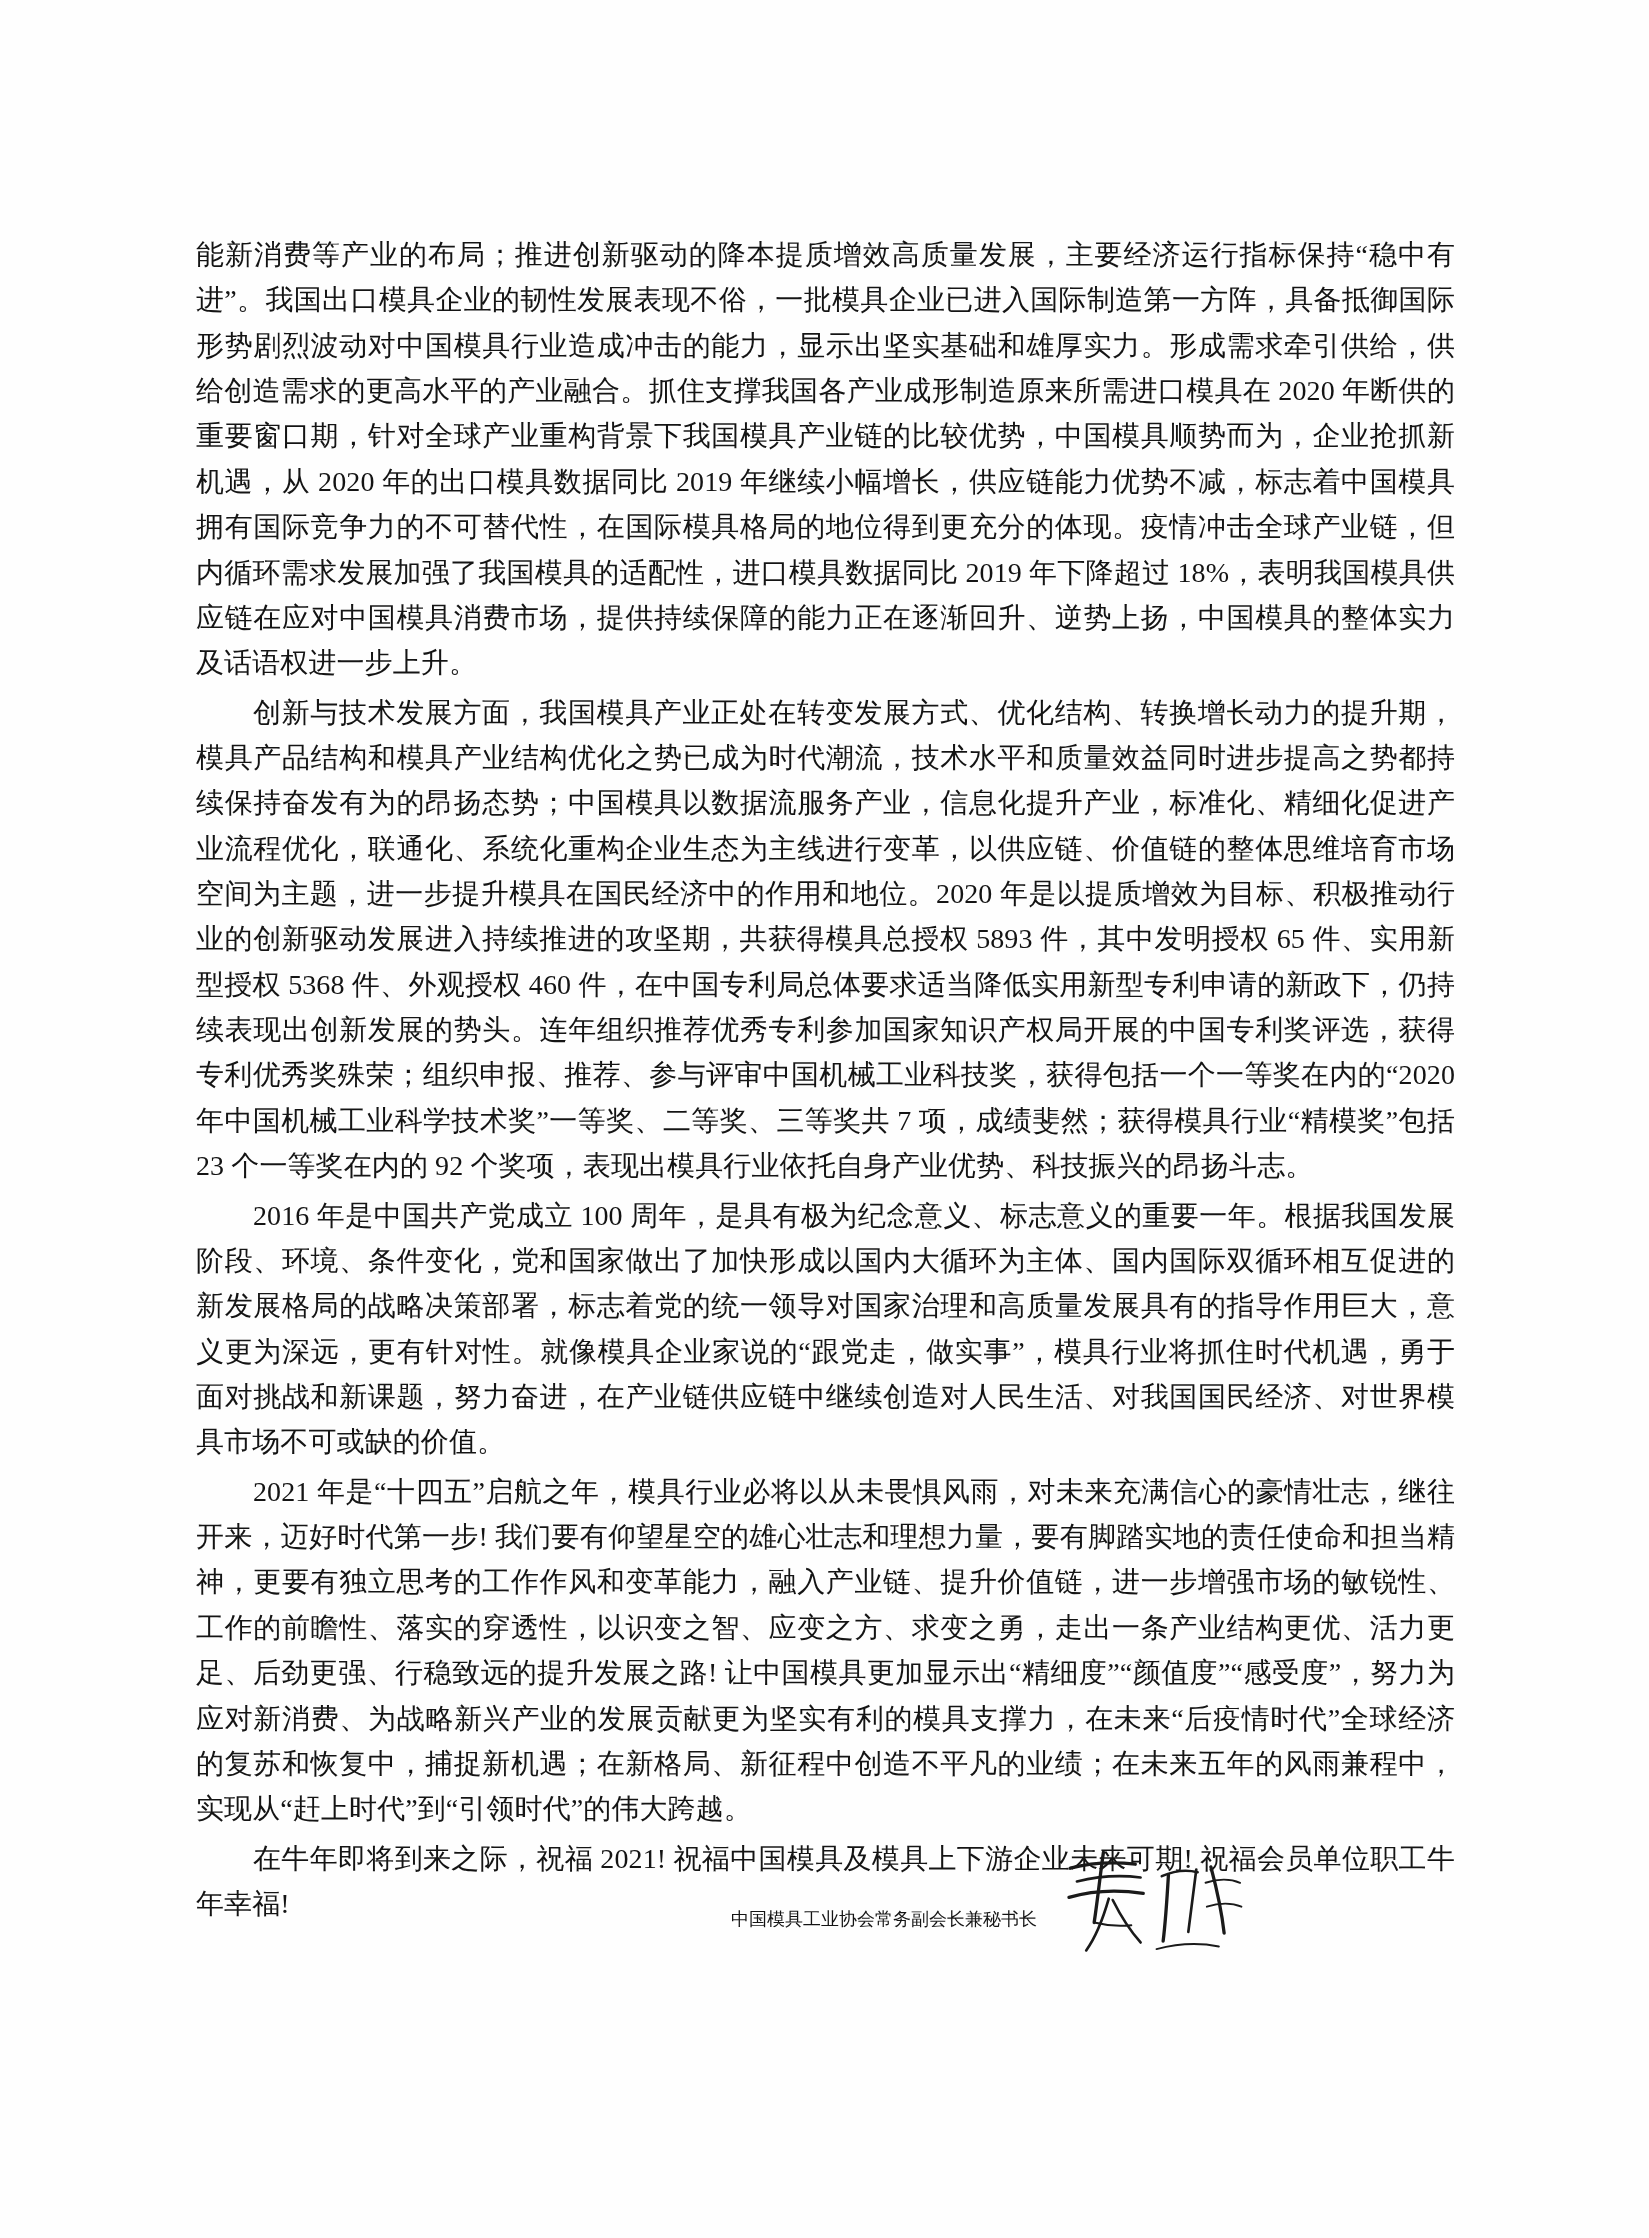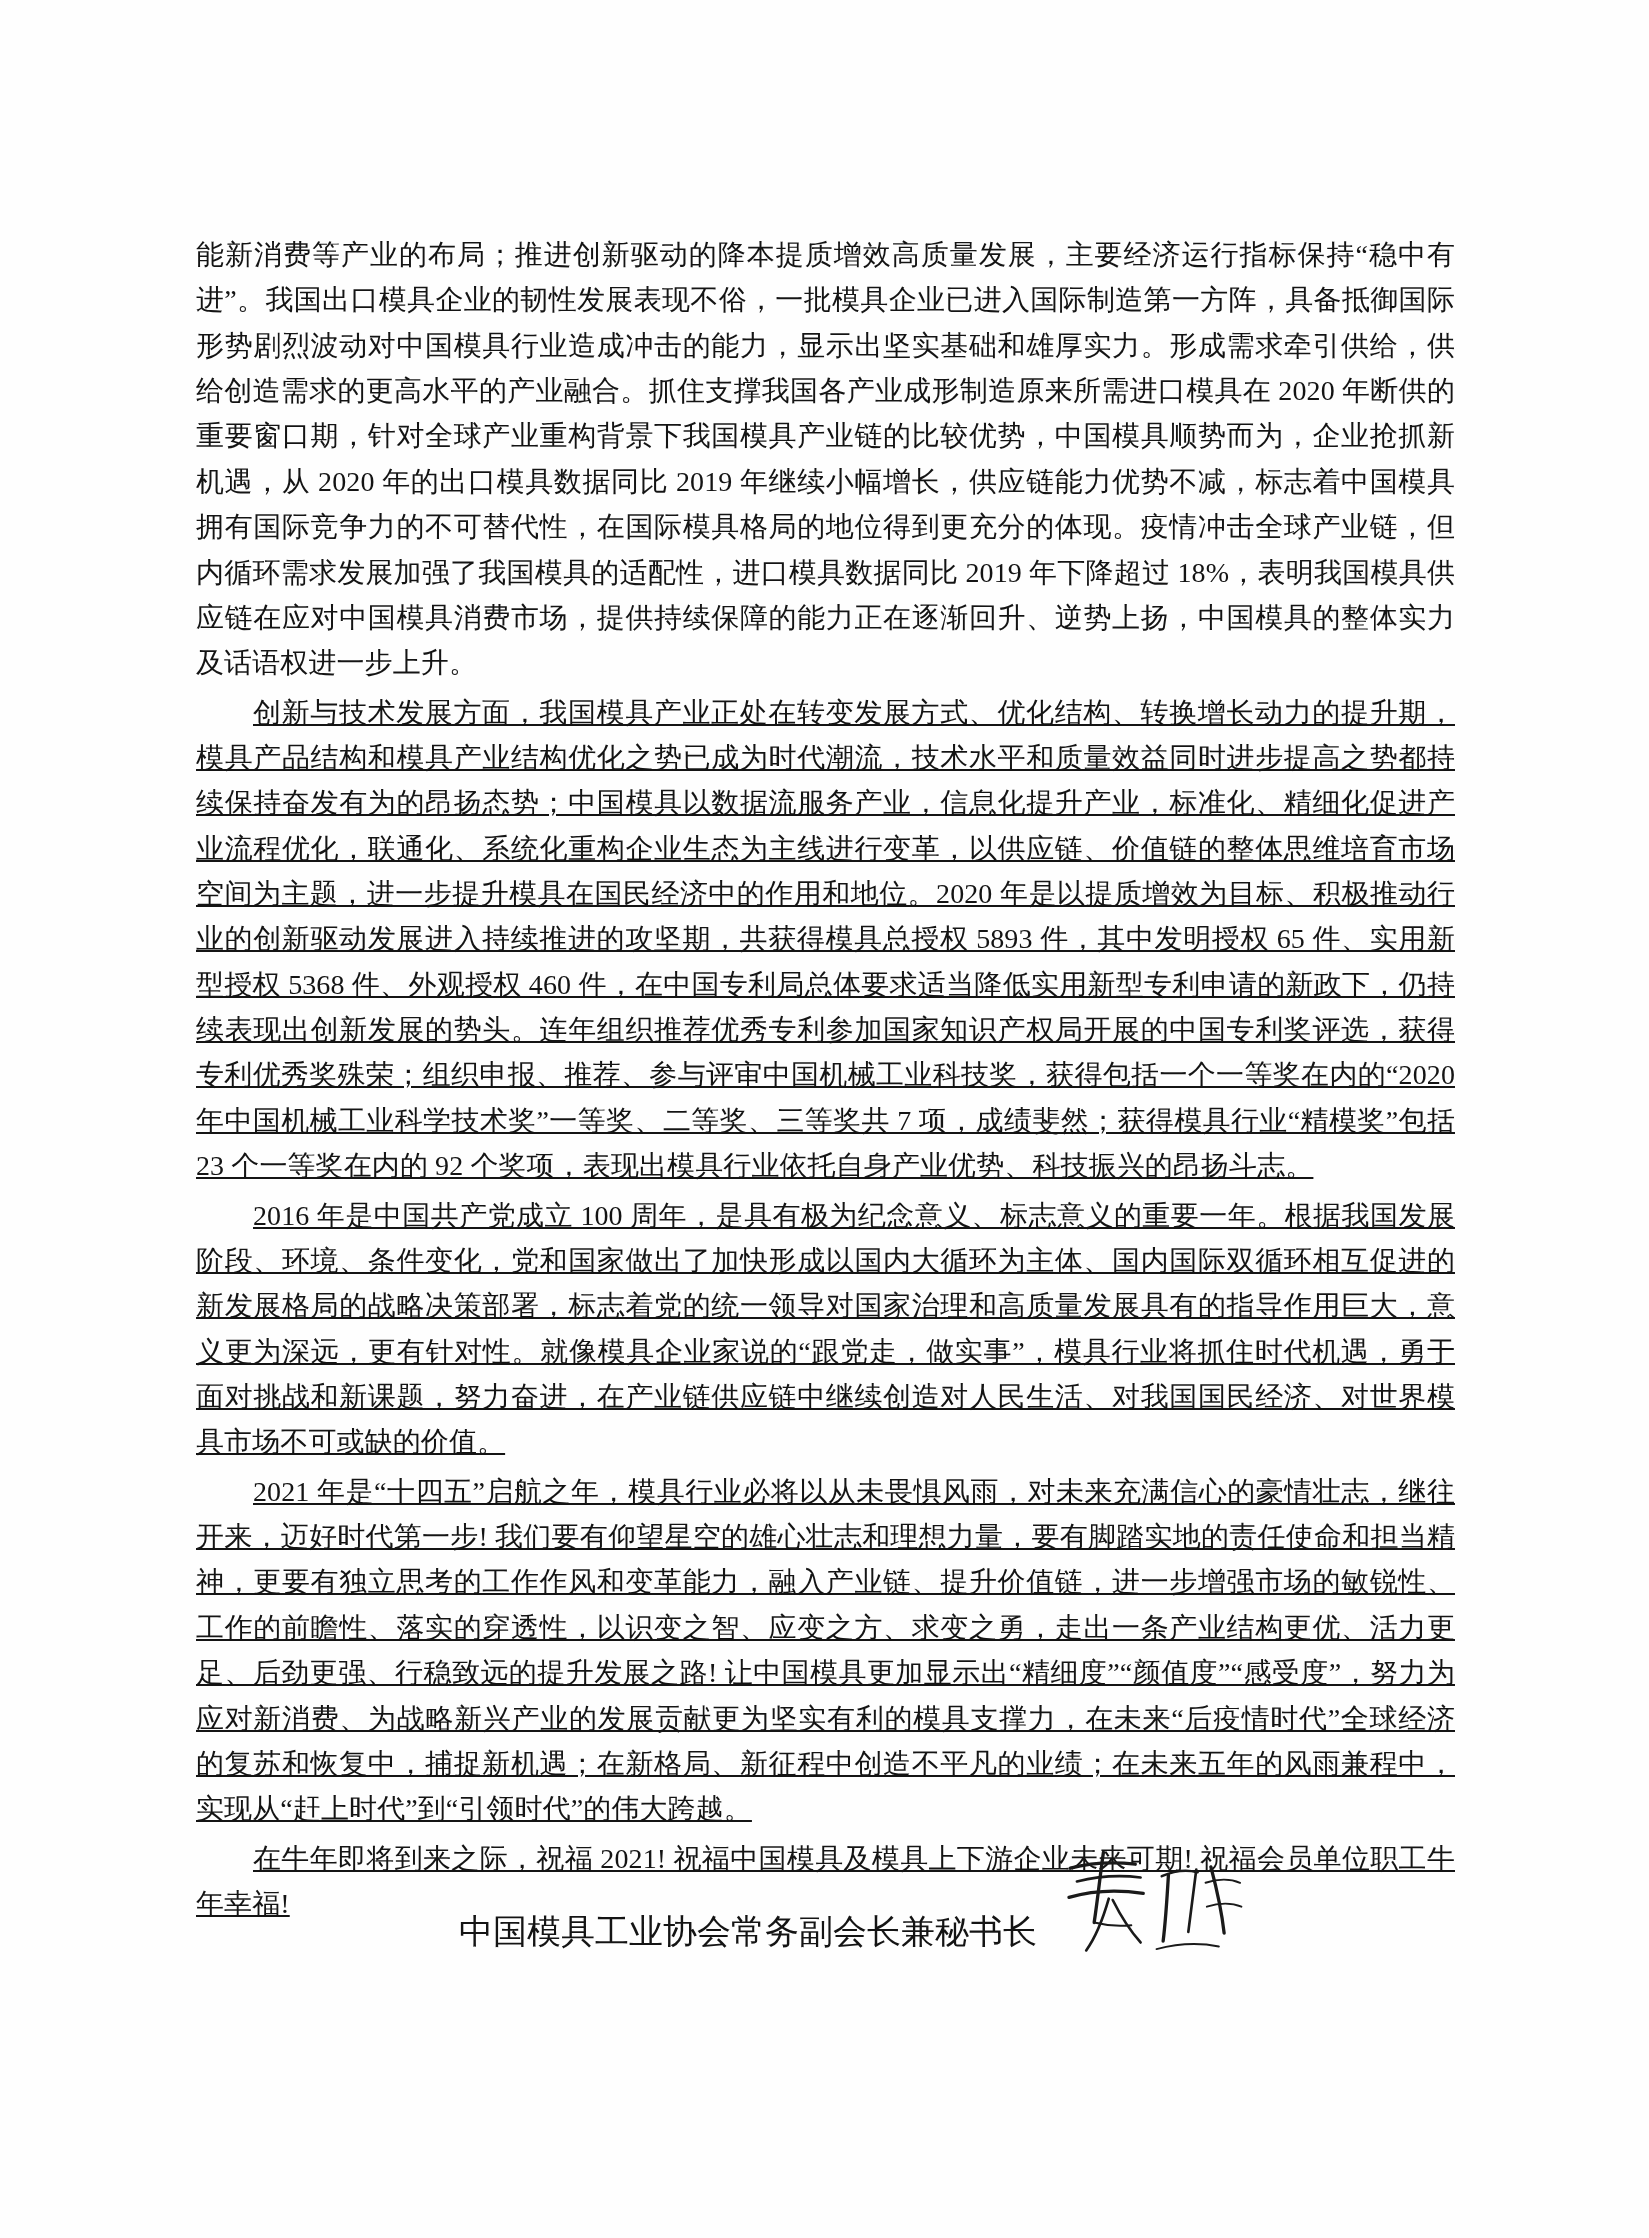--- a/index.html
+++ b/index.html
@@ -34,34 +34,33 @@
     font-size: 28px;
     line-height: 1.62;
     text-align: justify;
     text-justify: inter-ideograph;
     letter-spacing: 0.1px;
     color: #141414;
     font-family: "Liberation Serif", "DejaVu Serif", serif;
   }
   p.indent {
     text-indent: 57px;
-    text-decoration: underline;
   }
   .signature-block {
     position: absolute;
     left: 196px;
     top: 1836px;
     width: 1259px;
     height: 159px;
   }
   .sig-title {
     position: absolute;
     right: 418px;
     top: 70px;
-    font-size: 34px;
+    font-size: 18px;
     line-height: 1.5;
     white-space: nowrap;
     color: #141414;
   }
   .sig-mark {
     position: absolute;
     right: 199px;
     top: 6.6px;
     width: 199px;
     height: 126px;

